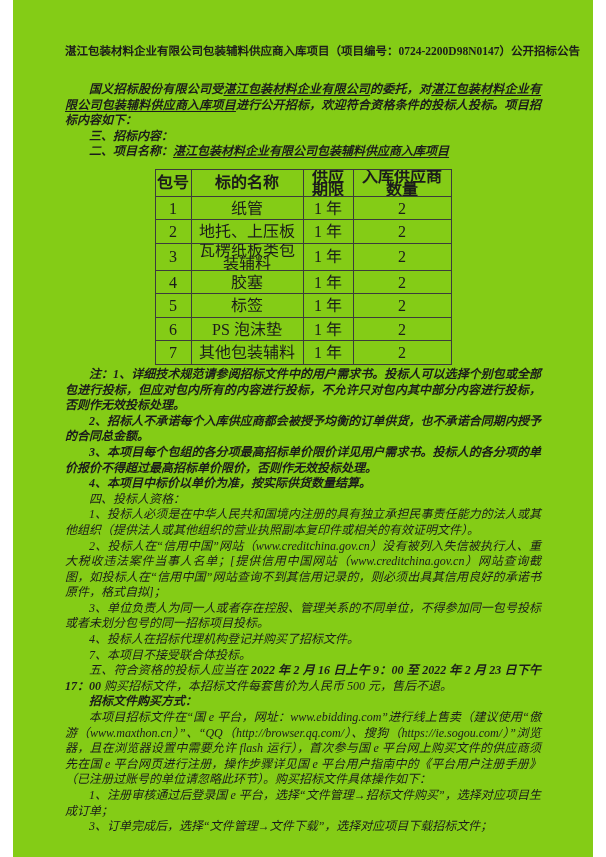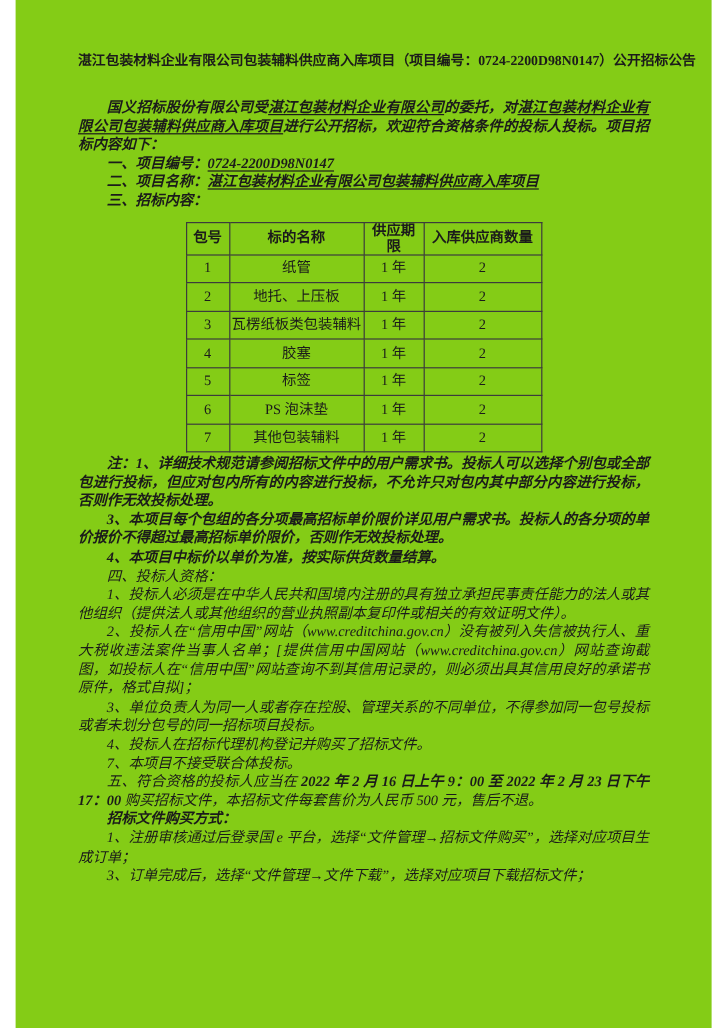--- a/index.html
+++ b/index.html
@@ -36,21 +36,21 @@
     border-collapse: collapse;
     table-layout: fixed;
     width: 296px;
     margin: 9px auto 2px auto;
     text-align: center;
   }
   table.bid-table th, table.bid-table td {
     border: 1px solid #3c3c3c;
     padding: 0 1px;
     height: 22.5px;
-    font-size: 12px;
+    font-size: 16px;
     line-height: 13px;
     text-align: center;
     vertical-align: middle;
     overflow: hidden;
   }
   table.bid-table th { font-weight: bold; }
   table.bid-table td { font-weight: normal; }
   .col-pkg  { width: 36px; }
   .col-name { width: 112px; }
   .col-term { width: 50px; }
@@ -58,25 +58,24 @@
 </style>
 </head>
 <body>
 
 <div class="page">
 
   <h1 class="title">湛江包装材料企业有限公司包装辅料供应商入库项目（项目编号：0724-2200D98N0147）公开招标公告</h1>
 
   <p class="para bold"><span>国义招标股份有限公司受</span><span class="u">湛江包装材料企业有限公司</span><span>的委托，对</span><span class="u">湛江包装材料企业有限公司包装辅料供应商入库项目</span><span>进行公开招标，欢迎符合资格条件的投标人投标。项目招标内容如下：</span></p>
 
-  <p class="para bold"><span>一、项目编号：</span><span class="u">0724-2200D98N0147</span></p>
+
+  <p class="para bold">三、招标内容：</p>
 
   <p class="para bold"><span>二、项目名称：</span><span class="u">湛江包装材料企业有限公司包装辅料供应商入库项目</span></p>
-
-  <p class="para bold">三、招标内容：</p>
 
   <table class="bid-table">
     <colgroup>
       <col class="col-pkg">
         <col class="col-name">
         <col class="col-term">
         <col class="col-qty">
     </colgroup>
     <thead>
       <tr>
@@ -126,30 +125,32 @@
       <tr>
         <td>7</td>
         <td>其他包装辅料</td>
         <td>1 年</td>
         <td>2</td>
       </tr>
     </tbody>
   </table>
 
   <p class="para bold">注：1、详细技术规范请参阅招标文件中的用户需求书。投标人可以选择个别包或全部包进行投标，但应对包内所有的内容进行投标，不允许只对包内其中部分内容进行投标，否则作无效投标处理。</p>
+  <p class="para bold">2、招标人不承诺每个入库供应商都会被授予均衡的订单供货，也不承诺合同期内授予的合同总金额。</p>
   <p class="para bold">3、本项目每个包组的各分项最高招标单价限价详见用户需求书。投标人的各分项的单价报价不得超过最高招标单价限价，否则作无效投标处理。</p>
   <p class="para bold">4、本项目中标价以单价为准，按实际供货数量结算。</p>
 
   <p class="para">四、投标人资格：</p>
   <p class="para">1、投标人必须是在中华人民共和国境内注册的具有独立承担民事责任能力的法人或其他组织（提供法人或其他组织的营业执照副本复印件或相关的有效证明文件）。</p>
   <p class="para">2、投标人在“信用中国”网站（www.creditchina.gov.cn）没有被列入失信被执行人、重大税收违法案件当事人名单；[提供信用中国网站（www.creditchina.gov.cn）网站查询截图，如投标人在“信用中国”网站查询不到其信用记录的，则必须出具其信用良好的承诺书原件，格式自拟]；</p>
   <p class="para">3、单位负责人为同一人或者存在控股、管理关系的不同单位，不得参加同一包号投标或者未划分包号的同一招标项目投标。</p>
   <p class="para">4、投标人在招标代理机构登记并购买了招标文件。</p>
   <p class="para">7、本项目不接受联合体投标。</p>
 
   <p class="para"><span>五、符合资格的投标人应当在 </span><b>2022 年 2 月 16 日上午 9：00 至 2022 年 2 月 23 日下午 17：00</b><span> 购买招标文件，本招标文件每套售价为人民币 500 元，售后不退。</span></p>
 
   <p class="para bold">招标文件购买方式：</p>
+  <p class="para">本项目招标文件在“国 e 平台，网址：www.ebidding.com”进行线上售卖（建议使用“傲游（www.maxthon.cn）”、“QQ（http://browser.qq.com/）、搜狗（https://ie.sogou.com/）”浏览器，且在浏览器设置中需要允许 flash 运行），首次参与国 e 平台网上购买文件的供应商须先在国 e 平台网页进行注册，操作步骤详见国 e 平台用户指南中的《平台用户注册手册》（已注册过账号的单位请忽略此环节）。购买招标文件具体操作如下：</p>
 
   <p class="para">1、注册审核通过后登录国 e 平台，选择“文件管理→招标文件购买”，选择对应项目生成订单；</p>
   <p class="para">3、订单完成后，选择“文件管理→文件下载”，选择对应项目下载招标文件；</p>
 
 </div>
 
 </body></html>

